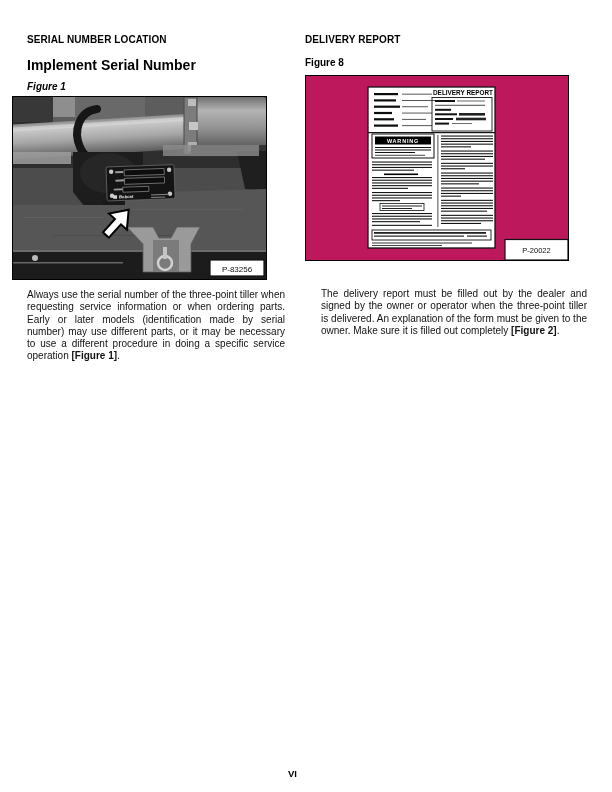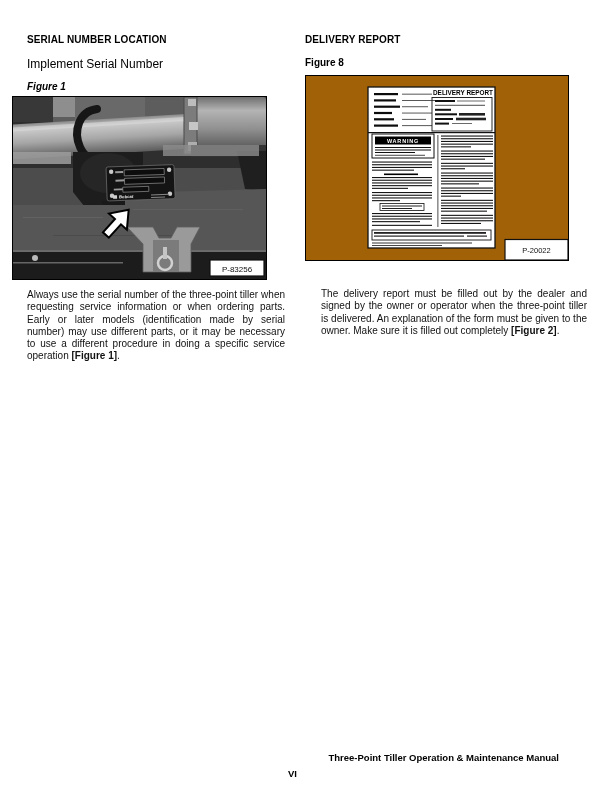--- a/index.html
+++ b/index.html
@@ -3,25 +3,25 @@
 <meta charset="utf-8">
 <style>
   html,body{margin:0;padding:0;background:#888;}
   .page{
     position:relative;width:612px;height:792px;background:#ffffff;
     font-family:"Liberation Sans", sans-serif;color:#000;overflow:hidden;
     margin:0 auto;
   }
   .abs{position:absolute;}
   .h-section{font-size:10px;font-weight:bold;letter-spacing:.1px;}
-  .h-sub{font-size:12px;font-weight:normal;}
+  .h-sub{font-size:14px;font-weight:bold;}
   .h-fig{font-size:10px;font-weight:bold;}
   .bodytext{font-size:10px;line-height:12.3px;text-align:justify;color:#111;}
   .bodytext b{font-weight:bold;}
-  .figframe{border:1.5px solid #000;background:#a16207;}
+  .figframe{border:1.5px solid #000;background:#be185d;}
   .photo-frame{border:1.5px solid #000;}
   .footer-page{font-size:9.5px;font-weight:bold;margin-top:16px;}
   .footer-title{font-size:9.5px;font-weight:bold;}
   svg{display:block;}
   svg text{font-family:"Liberation Sans", sans-serif;}
 </style>
 </head>
 <body>
 
 <div class="page">
@@ -232,15 +232,14 @@
       <rect x="66" y="169" width="70" height="0.9" fill="#333"></rect>
 
       <rect x="199" y="163.5" width="63" height="20.5" fill="#ffffff" stroke="#111" stroke-width="1.2"></rect>
       <text x="230.5" y="177" font-size="7.5" fill="#111" text-anchor="middle">P-20022</text>
     </svg>
   </div>
 
   <p class="abs bodytext" style="left:305px;top:272px;width:266px;margin:16px;"><span>The delivery report must be filled out by the dealer and signed by the owner or operator when the three-point tiller is delivered. An explanation of the form must be given to the owner. Make sure it is filled out completely </span><b>[Figure 2]</b><span>.</span></p>
 
   <div class="abs footer-page" style="left:288px;top:752px;">VI</div>
-  <div class="abs footer-title" style="right:53px;top:752px;">Three-Point Tiller Operation &amp; Maintenance Manual</div>
 
 </div>
 
 </body></html>

